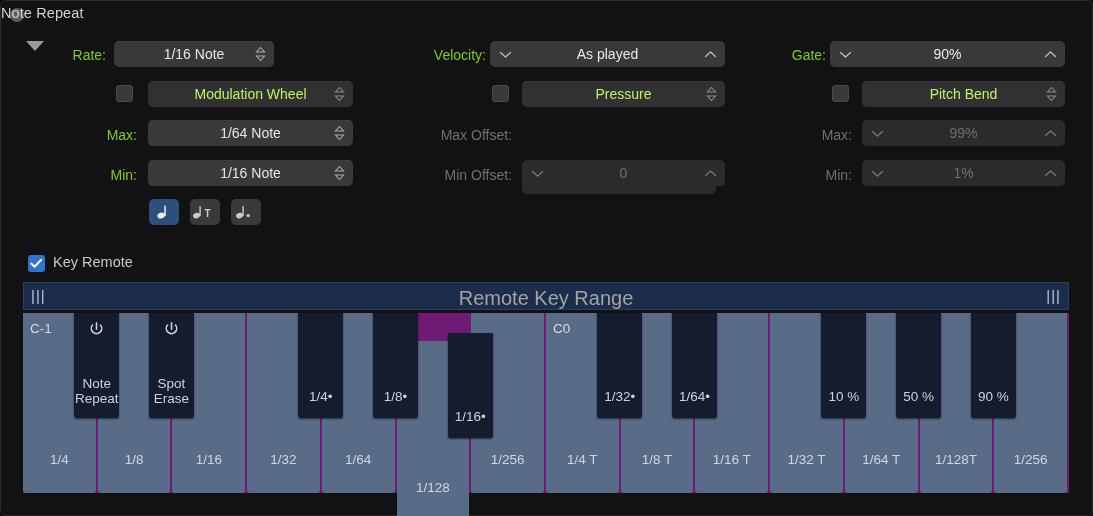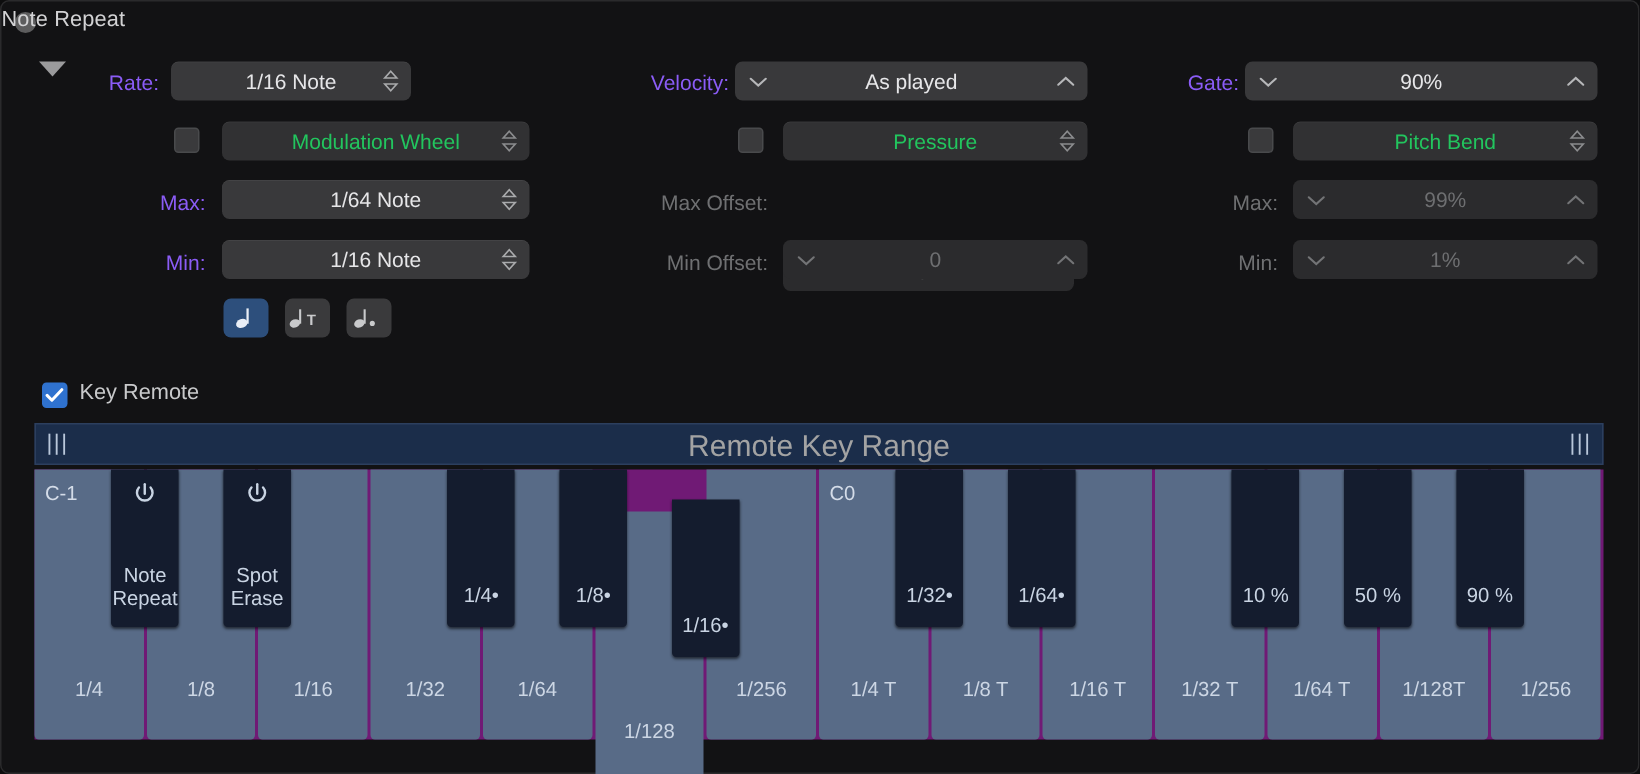--- a/index.html
+++ b/index.html
@@ -35,37 +35,37 @@
     position: absolute; left: 25px; top: 40px;
     width: 0; height: 0;
     border-left: 9px solid transparent;
     border-right: 9px solid transparent;
     border-top: 10px solid #9a9a9c;
   }
 
   
   .lbl {
     position: absolute;
-    font-size: 14px; color: #8b5cf6;
+    font-size: 14px; color: #84cc16;
     text-align: right;
     white-space: nowrap;
   }
   .lbl.dim { color: #6f7072; }
 
   
   .popup {
     position: absolute;
     height: 26px;
     background: #39393b;
     border-radius: 5px;
     display: flex; align-items: center; justify-content: center;
     color: #e6e6e8; font-size: 14px;
     box-shadow: 0 0.5px 0 rgba(255,255,255,0.07) inset;
   }
-  .popup.sub { background: #313133; color: #22c55e; }
+  .popup.sub { background: #313133; color: #bef264; }
   .popup .pv { pointer-events: none; }
   .popup .chev2 {
     position: absolute; right: 8px; top: 50%;
     transform: translateY(-50%);
     width: 11px; height: 16px;
   }
   .popup .chev2 svg { display: block; }
 
   
   .stepper {

